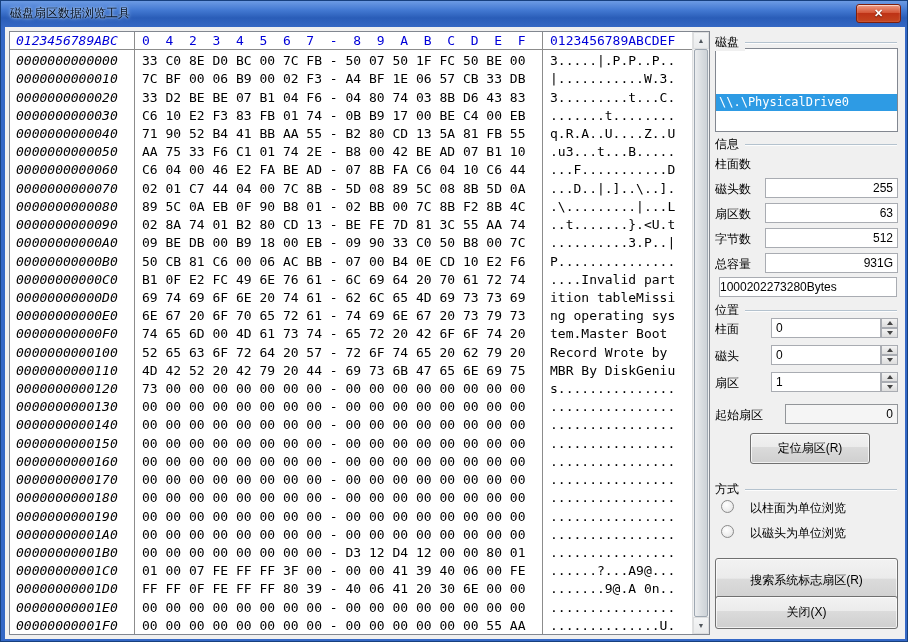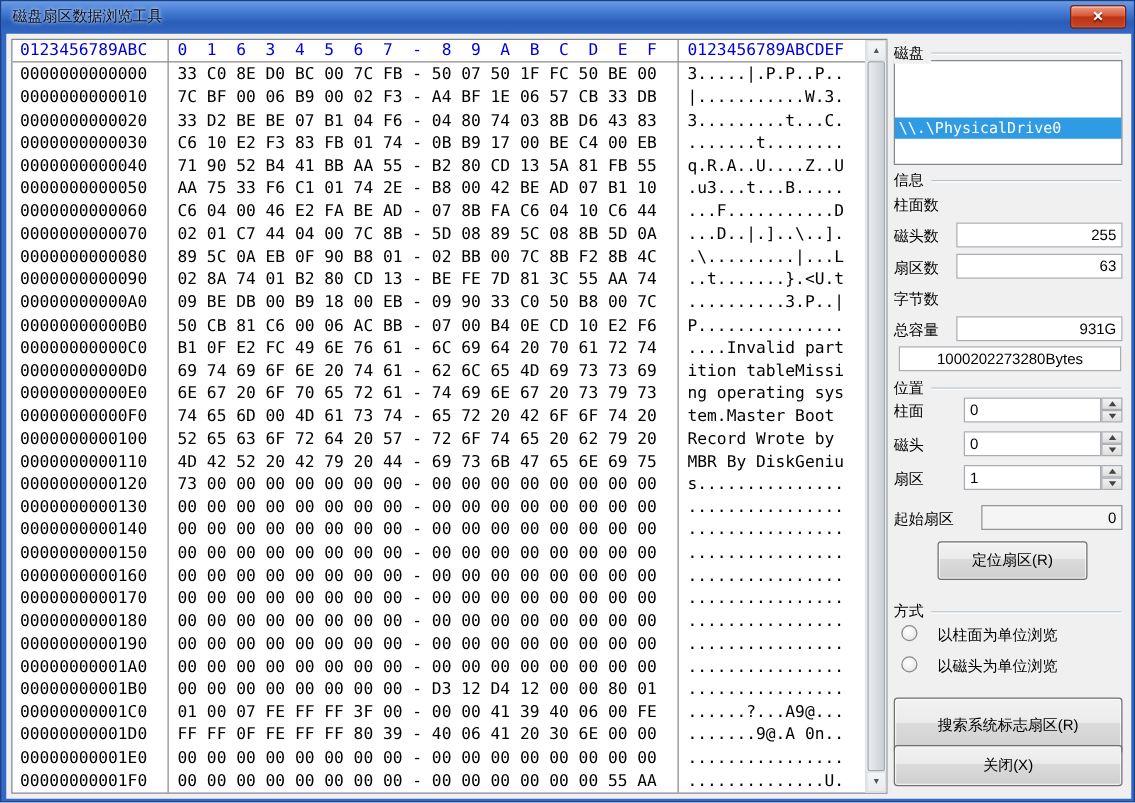--- a/index.html
+++ b/index.html
@@ -49,21 +49,21 @@
   .vline.v2 { left:532px; }
   .hex-header {
     position:absolute; left:0; top:0; right:0; height:18px; line-height:18px;
     border-bottom:1px solid #8C8C8C; color:#0000D8;
   }
   .hex-rows {
     position:absolute; left:0; top:19px; right:0; bottom:0;
     display:flex; flex-direction:column;
   }
   .hex-row { position:relative; flex:1; }
-  .c-off   { position:absolute; left:6px;   top:50%; transform:translateY(-50%); white-space:pre; }
+  .c-off   { position:absolute; left:6px;   top:50%; transform:translateY(-50%); white-space:pre;font-style:italic; }
   .c-hex   { position:absolute; left:132px; top:50%; transform:translateY(-50%); white-space:pre; }
   .c-ascii { position:absolute; left:540px; top:50%; transform:translateY(-50%); white-space:pre; }
   .hex-header .c-off, .hex-header .c-hex, .hex-header .c-ascii { top:50%; }
 
   
   .scrollbar {
     position:absolute; right:0; top:0; width:17px; bottom:0;
     background:#F0F1F2; border-left:1px solid #DFE0E1;
   }
   .sb-btn {
@@ -99,21 +99,21 @@
 
   .info-row { position:absolute; left:0; width:183px; height:20px; }
   .info-row .lbl { position:absolute; left:0; top:3px; }
   .value-box {
     position:absolute; right:0; top:0; width:133px; height:20px;
     background:#fff; border:1px solid #A9ACB2; line-height:18px;
     text-align:right; padding-right:4px;
   }
   .bytes-box {
     position:absolute; left:4px; top:250px; width:178px; height:20px;
-    background:#fff; border:1px solid #A9ACB2; line-height:18px; text-align:center;
+    background:#fff; border:1px solid #A9ACB2; line-height:18px; text-align:left;
   }
 
   .field-row { position:absolute; left:0; width:183px; height:20px; }
   .field-row .lbl { position:absolute; left:0; top:3px; }
   .edit-box {
     position:absolute; left:56px; top:0; width:110px; height:20px;
     background:#fff; border:1px solid #A9ACB2; line-height:18px; padding-left:4px;
   }
   .spinner { position:absolute; right:0; top:0; width:17px; height:20px; }
   .spin-btn {
@@ -165,21 +165,21 @@
   </div>
 
   <div class="client">
 
     <div class="hex-panel">
       <div class="hex-content">
         <div class="vline v1"></div>
         <div class="vline v2"></div>
         <div class="hex-header">
           <span class="c-off">0123456789ABC</span>
-          <span class="c-hex">0  1  6  3  4  5  6  7  -  8  9  A  B  C  D  E  F</span>
+          <span class="c-hex">0  4  2  3  4  5  6  7  -  8  9  A  B  C  D  E  F</span>
           <span class="c-ascii">0123456789ABCDEF</span>
         </div>
         <div class="hex-rows"><div class="hex-row"><span class="c-off">0000000000000</span><span class="c-hex">33 C0 8E D0 BC 00 7C FB - 50 07 50 1F FC 50 BE 00</span><span class="c-ascii">3.....|.P.P..P..</span></div><div class="hex-row"><span class="c-off">0000000000010</span><span class="c-hex">7C BF 00 06 B9 00 02 F3 - A4 BF 1E 06 57 CB 33 DB</span><span class="c-ascii">|...........W.3.</span></div><div class="hex-row"><span class="c-off">0000000000020</span><span class="c-hex">33 D2 BE BE 07 B1 04 F6 - 04 80 74 03 8B D6 43 83</span><span class="c-ascii">3.........t...C.</span></div><div class="hex-row"><span class="c-off">0000000000030</span><span class="c-hex">C6 10 E2 F3 83 FB 01 74 - 0B B9 17 00 BE C4 00 EB</span><span class="c-ascii">.......t........</span></div><div class="hex-row"><span class="c-off">0000000000040</span><span class="c-hex">71 90 52 B4 41 BB AA 55 - B2 80 CD 13 5A 81 FB 55</span><span class="c-ascii">q.R.A..U....Z..U</span></div><div class="hex-row"><span class="c-off">0000000000050</span><span class="c-hex">AA 75 33 F6 C1 01 74 2E - B8 00 42 BE AD 07 B1 10</span><span class="c-ascii">.u3...t...B.....</span></div><div class="hex-row"><span class="c-off">0000000000060</span><span class="c-hex">C6 04 00 46 E2 FA BE AD - 07 8B FA C6 04 10 C6 44</span><span class="c-ascii">...F...........D</span></div><div class="hex-row"><span class="c-off">0000000000070</span><span class="c-hex">02 01 C7 44 04 00 7C 8B - 5D 08 89 5C 08 8B 5D 0A</span><span class="c-ascii">...D..|.]..\..].</span></div><div class="hex-row"><span class="c-off">0000000000080</span><span class="c-hex">89 5C 0A EB 0F 90 B8 01 - 02 BB 00 7C 8B F2 8B 4C</span><span class="c-ascii">.\.........|...L</span></div><div class="hex-row"><span class="c-off">0000000000090</span><span class="c-hex">02 8A 74 01 B2 80 CD 13 - BE FE 7D 81 3C 55 AA 74</span><span class="c-ascii">..t.......}.&lt;U.t</span></div><div class="hex-row"><span class="c-off">00000000000A0</span><span class="c-hex">09 BE DB 00 B9 18 00 EB - 09 90 33 C0 50 B8 00 7C</span><span class="c-ascii">..........3.P..|</span></div><div class="hex-row"><span class="c-off">00000000000B0</span><span class="c-hex">50 CB 81 C6 00 06 AC BB - 07 00 B4 0E CD 10 E2 F6</span><span class="c-ascii">P...............</span></div><div class="hex-row"><span class="c-off">00000000000C0</span><span class="c-hex">B1 0F E2 FC 49 6E 76 61 - 6C 69 64 20 70 61 72 74</span><span class="c-ascii">....Invalid part</span></div><div class="hex-row"><span class="c-off">00000000000D0</span><span class="c-hex">69 74 69 6F 6E 20 74 61 - 62 6C 65 4D 69 73 73 69</span><span class="c-ascii">ition tableMissi</span></div><div class="hex-row"><span class="c-off">00000000000E0</span><span class="c-hex">6E 67 20 6F 70 65 72 61 - 74 69 6E 67 20 73 79 73</span><span class="c-ascii">ng operating sys</span></div><div class="hex-row"><span class="c-off">00000000000F0</span><span class="c-hex">74 65 6D 00 4D 61 73 74 - 65 72 20 42 6F 6F 74 20</span><span class="c-ascii">tem.Master Boot </span></div><div class="hex-row"><span class="c-off">0000000000100</span><span class="c-hex">52 65 63 6F 72 64 20 57 - 72 6F 74 65 20 62 79 20</span><span class="c-ascii">Record Wrote by </span></div><div class="hex-row"><span class="c-off">0000000000110</span><span class="c-hex">4D 42 52 20 42 79 20 44 - 69 73 6B 47 65 6E 69 75</span><span class="c-ascii">MBR By DiskGeniu</span></div><div class="hex-row"><span class="c-off">0000000000120</span><span class="c-hex">73 00 00 00 00 00 00 00 - 00 00 00 00 00 00 00 00</span><span class="c-ascii">s...............</span></div><div class="hex-row"><span class="c-off">0000000000130</span><span class="c-hex">00 00 00 00 00 00 00 00 - 00 00 00 00 00 00 00 00</span><span class="c-ascii">................</span></div><div class="hex-row"><span class="c-off">0000000000140</span><span class="c-hex">00 00 00 00 00 00 00 00 - 00 00 00 00 00 00 00 00</span><span class="c-ascii">................</span></div><div class="hex-row"><span class="c-off">0000000000150</span><span class="c-hex">00 00 00 00 00 00 00 00 - 00 00 00 00 00 00 00 00</span><span class="c-ascii">................</span></div><div class="hex-row"><span class="c-off">0000000000160</span><span class="c-hex">00 00 00 00 00 00 00 00 - 00 00 00 00 00 00 00 00</span><span class="c-ascii">................</span></div><div class="hex-row"><span class="c-off">0000000000170</span><span class="c-hex">00 00 00 00 00 00 00 00 - 00 00 00 00 00 00 00 00</span><span class="c-ascii">................</span></div><div class="hex-row"><span class="c-off">0000000000180</span><span class="c-hex">00 00 00 00 00 00 00 00 - 00 00 00 00 00 00 00 00</span><span class="c-ascii">................</span></div><div class="hex-row"><span class="c-off">0000000000190</span><span class="c-hex">00 00 00 00 00 00 00 00 - 00 00 00 00 00 00 00 00</span><span class="c-ascii">................</span></div><div class="hex-row"><span class="c-off">00000000001A0</span><span class="c-hex">00 00 00 00 00 00 00 00 - 00 00 00 00 00 00 00 00</span><span class="c-ascii">................</span></div><div class="hex-row"><span class="c-off">00000000001B0</span><span class="c-hex">00 00 00 00 00 00 00 00 - D3 12 D4 12 00 00 80 01</span><span class="c-ascii">................</span></div><div class="hex-row"><span class="c-off">00000000001C0</span><span class="c-hex">01 00 07 FE FF FF 3F 00 - 00 00 41 39 40 06 00 FE</span><span class="c-ascii">......?...A9@...</span></div><div class="hex-row"><span class="c-off">00000000001D0</span><span class="c-hex">FF FF 0F FE FF FF 80 39 - 40 06 41 20 30 6E 00 00</span><span class="c-ascii">.......9@.A 0n..</span></div><div class="hex-row"><span class="c-off">00000000001E0</span><span class="c-hex">00 00 00 00 00 00 00 00 - 00 00 00 00 00 00 00 00</span><span class="c-ascii">................</span></div><div class="hex-row"><span class="c-off">00000000001F0</span><span class="c-hex">00 00 00 00 00 00 00 00 - 00 00 00 00 00 00 55 AA</span><span class="c-ascii">..............U.</span></div></div>
       </div>
       <div class="scrollbar">
         <div class="sb-btn up"><span>▲</span></div>
         <div class="sb-track">
           <div class="sb-thumb"></div>
         </div>
         <div class="sb-btn down"><span>▼</span></div>
@@ -207,20 +207,21 @@
       <div class="info-row" style="top:151px;">
         <span class="lbl">磁头数</span>
         <div class="value-box">255</div>
       </div>
       <div class="info-row" style="top:176px;">
         <span class="lbl">扇区数</span>
         <div class="value-box">63</div>
       </div>
       <div class="info-row" style="top:201px;">
         <span class="lbl">字节数</span>
+        <div class="value-box">512</div>
       </div>
       <div class="info-row" style="top:226px;">
         <span class="lbl">总容量</span>
         <div class="value-box">931G</div>
       </div>
       <div class="bytes-box">1000202273280Bytes</div>
 
       <div class="grp" style="top:275px;">
         <span class="grp-text" actable="false">位置</span>
         <div class="grp-line"></div>

